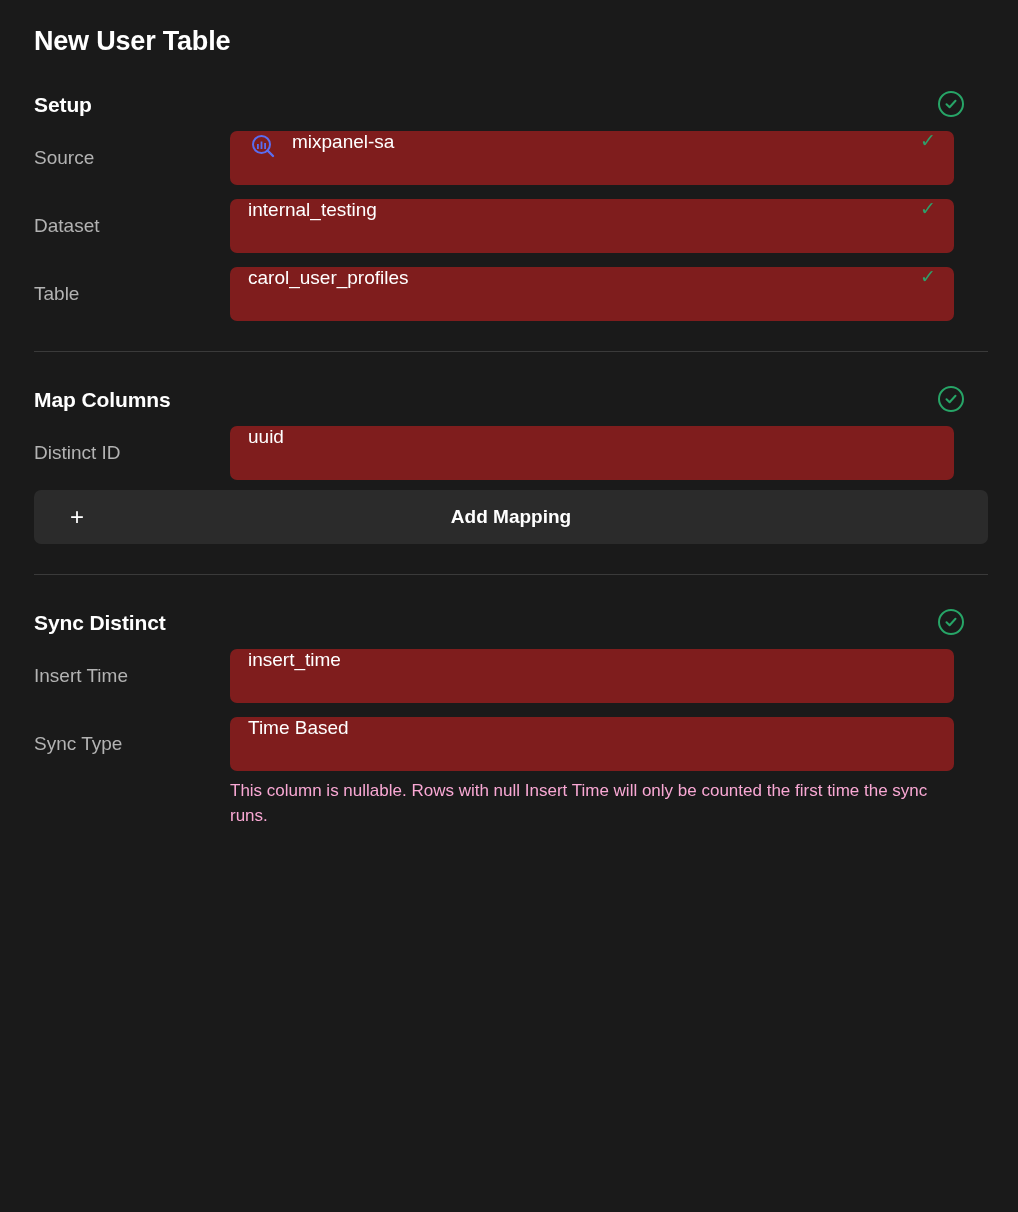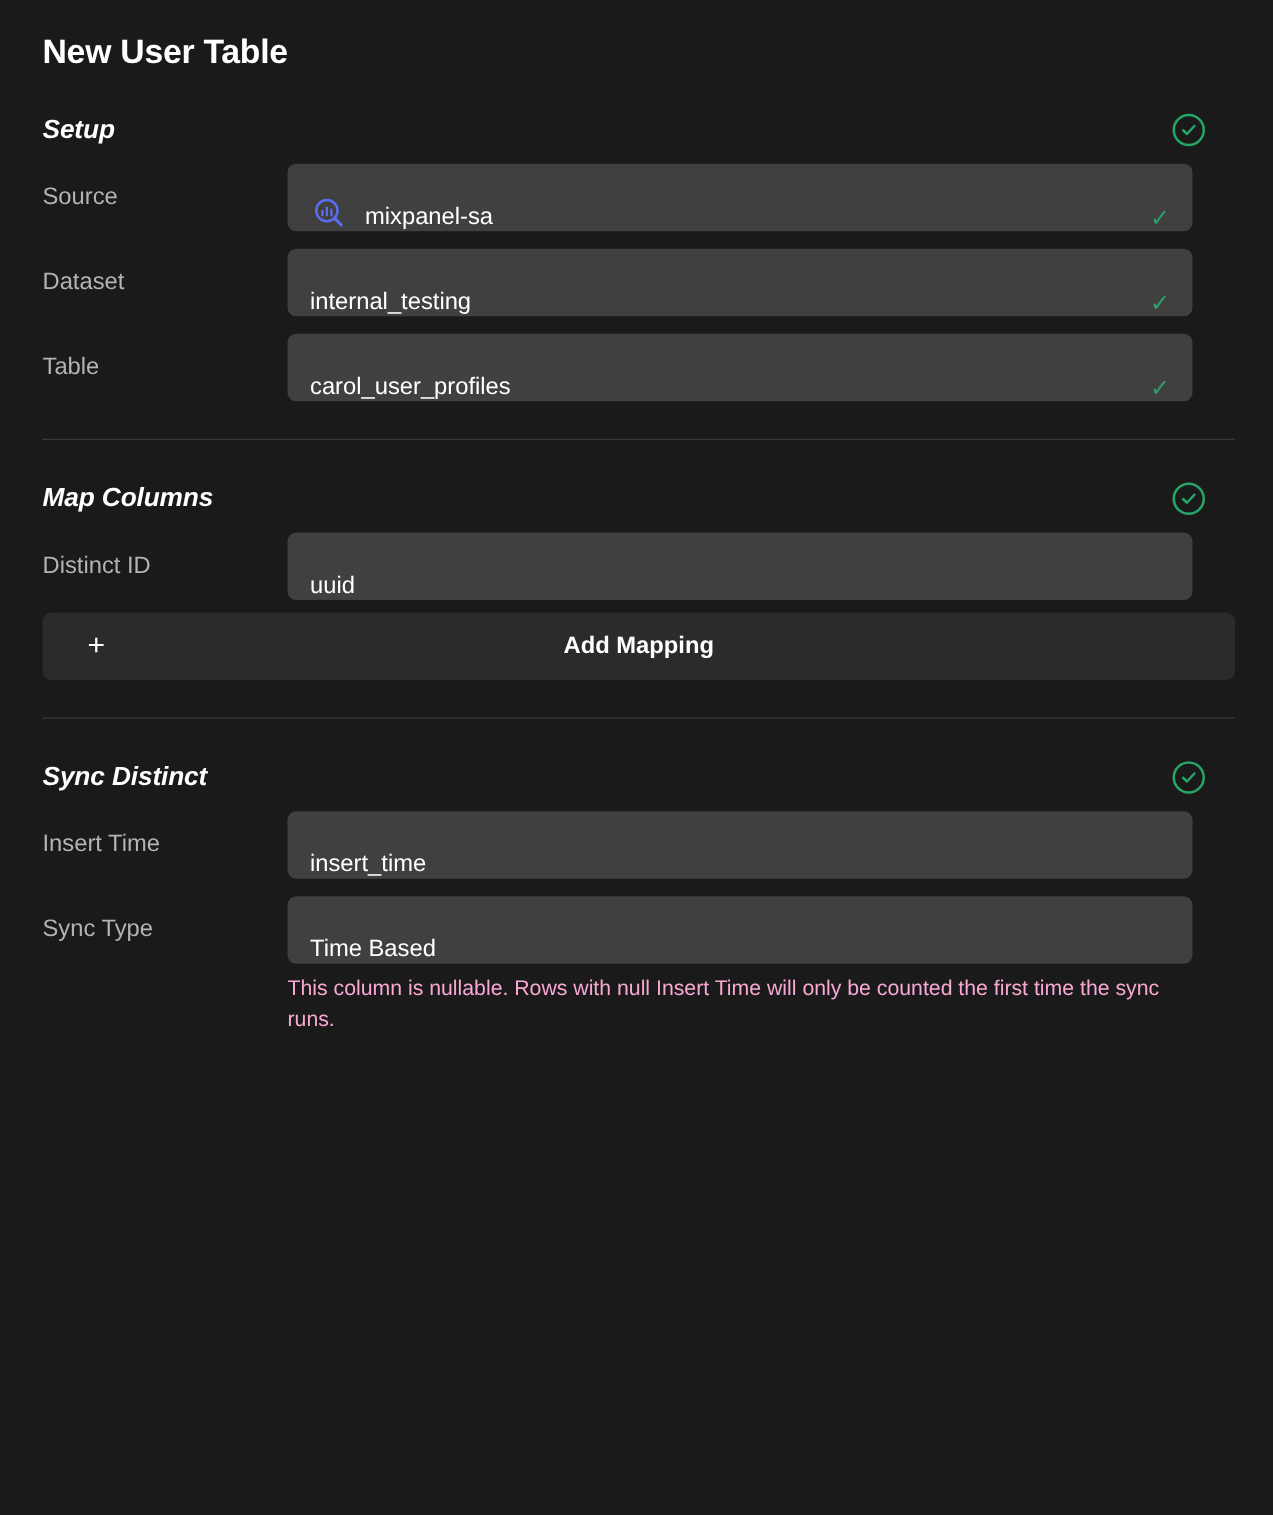--- a/index.html
+++ b/index.html
@@ -24,24 +24,23 @@
     font-weight: bold;
     letter-spacing: -0.2px;
     margin: 0 0 0 2px;
     color: #ffffff;
   }
   .section {
     margin-top: 34px;
   }
   .section-header {
     display: flex;
-    align-items: center;
+    align-items: flex-end;
     justify-content: space-between;
     margin-bottom: 14px;
-    font-style: italic;
   }
   .section-title {
     font-size: 21px;
     font-weight: bold;
     color: #ffffff;
     margin-left: 2px;
     letter-spacing: -0.1px;
   }
   .check-circle {
     width: 26px;
@@ -62,25 +61,25 @@
   }
   .row-label {
     width: 196px;
     flex: 0 0 196px;
     font-size: 19px;
     color: #b3b3b3;
     margin-left: 2px;
   }
   .field {
     flex: 1;
-    background: #404040;
+    background: #7f1d1d;
     border-radius: 7px;
     height: 54px;
     display: flex;
-    align-items: flex-end;
+    align-items: flex-start;
     padding: 0 18px;
     box-sizing: border-box;
     font-size: 19px;
     color: #ffffff;
     margin-right: 32px;
     position: relative;
   }
   .field .value {
     flex: 1;
     overflow: hidden;

